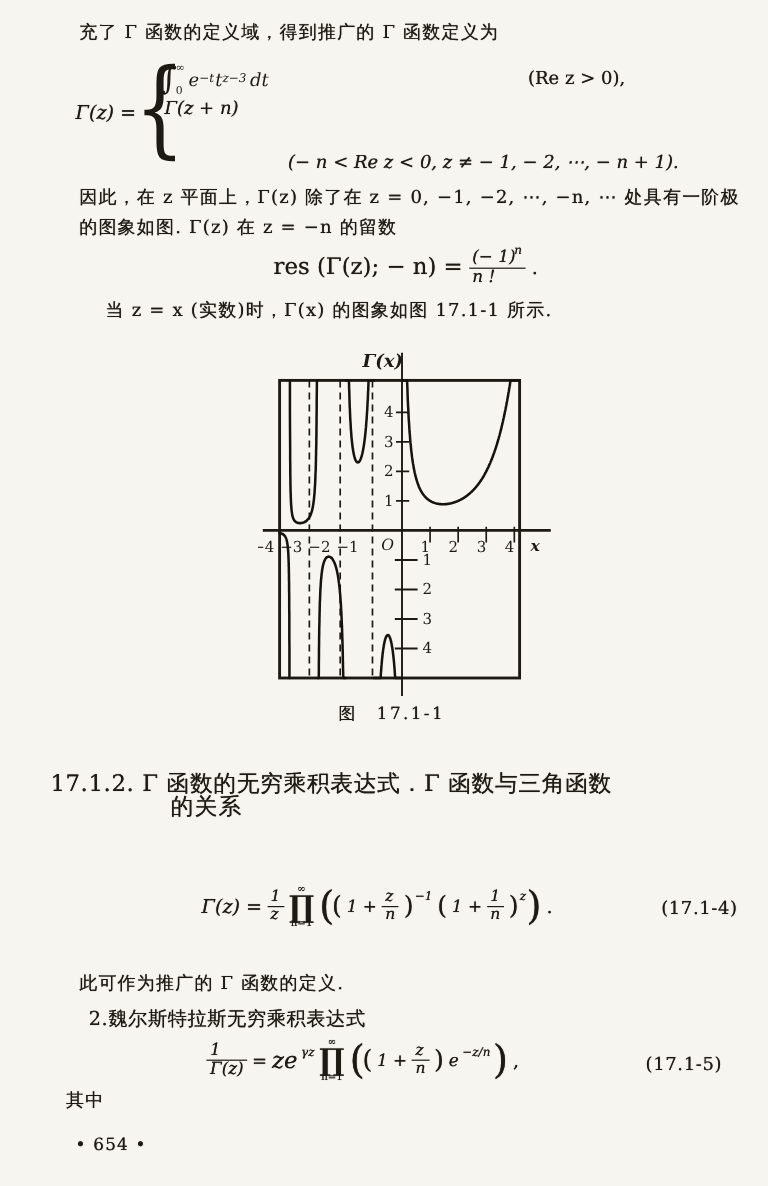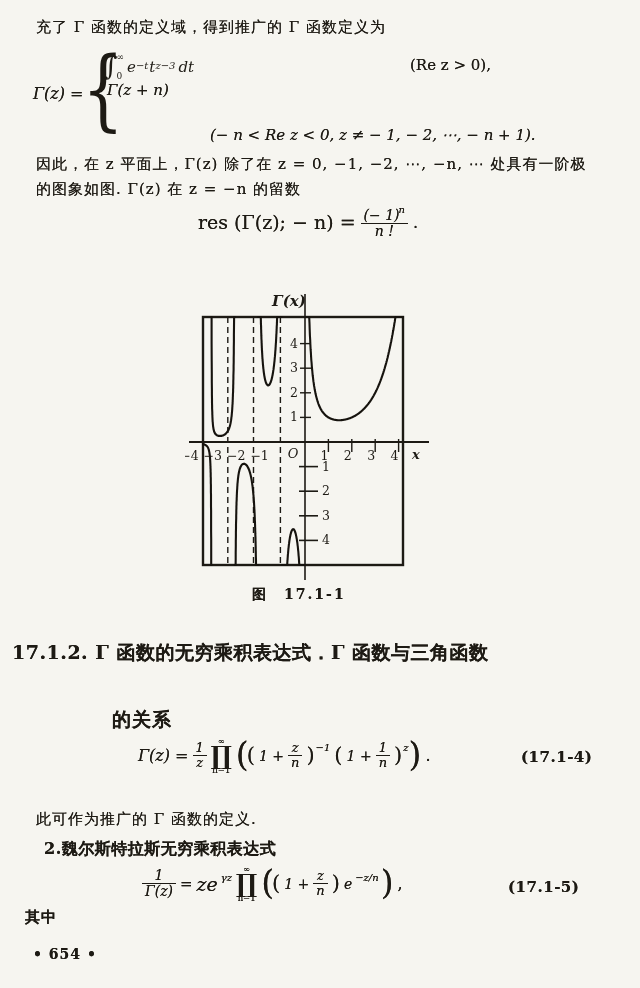--- a/index.html
+++ b/index.html
@@ -1,35 +1,35 @@
 <!DOCTYPE html>
 <html><head>
 <meta charset="utf-8">
 <title>Γ函数 · 654</title>
 <style>
   html,body{margin:0;padding:0;}
   body{width:640px;height:988px;position:relative;background:#f6f5f0;
        font-family:"DejaVu Serif","Liberation Serif",serif;color:#1d1a14;overflow:hidden;}
-  #page{position:absolute;inset:0;}
+  #page{position:absolute;inset:0;margin-left:30px;}
   .abs{position:absolute;white-space:nowrap;}
   .ink{text-shadow:0 0 .6px rgba(25,20,12,.85);}
   .cn{font-size:15px;letter-spacing:1px;}
   .mi{font-style:italic;}
   .mrow{display:flex;align-items:center;gap:5px;}
-  .sfrac{display:inline-block;text-align:center;vertical-align:middle;font-size:13px;line-height:1.1;font-style:italic;}
+  .sfrac{display:inline-block;vertical-align:middle;font-size:13px;line-height:1.1;font-style:italic;}
   .sfrac .n{display:block;padding:0 3px;}
   .sfrac .d{display:block;border-top:1.3px solid #1d1a14;padding:0 3px;}
   .prod{display:inline-flex;flex-direction:column;align-items:center;line-height:1;}
   .plim{font-size:8.5px;font-style:normal;letter-spacing:0;}
   .psym{font-size:25px;line-height:.8;font-style:normal;font-weight:600;}
   .bp{font-size:33px;font-style:normal;line-height:.8;font-weight:400;}
   .mp{font-size:21px;font-style:normal;line-height:.9;}
   sup{font-size:10px;font-style:italic;position:relative;top:-1px;margin-left:-1px;}
-  .hd{font-weight:700;}
-  .eqno{font-size:15px;font-weight:700;letter-spacing:.5px;}
+  .hd{font-weight:400;}
+  .eqno{font-size:15px;font-weight:400;letter-spacing:.5px;}
   .int{font-size:26px;line-height:.9;font-style:normal;}
   .ilim{display:inline-flex;flex-direction:column;gap:9px;font-size:9px;font-style:normal;margin-left:-2px;margin-right:2px;}
   svg text{font-family:"DejaVu Serif","Liberation Serif",serif;}
 </style>
 </head>
 <body>
 
 <div id="page">
 
   <div class="abs cn ink" style="left:36px;top:18px">充了 Γ 函数的定义域，得到推广的 Γ 函数定义为</div>
@@ -61,20 +61,21 @@
 
   <div class="abs mrow ink" style="left:198px;top:205px">
     <span style="font-size:19px">res (Γ(z);  − n) =</span>
     <span class="sfrac" style="font-size:14px">
       <span class="n"><span>(− 1)</span><sup>n</sup></span>
       <span class="d">n !</span>
     </span>
     <span>.</span>
   </div>
 
+  <div class="abs cn ink" style="left:58px;top:249px">当 z = x (实数)时，Γ(x) 的图象如图 17.1-1 所示.</div>
 
   <svg class="abs" style="left:185px;top:282px" width="250" height="312" viewBox="0 0 250 312" id="gamma-plot">
       <line x1="95.4" y1="35" x2="95.4" y2="283" stroke="#1d1a14" stroke-width="1.4" stroke-dasharray="6 4"></line>
       <line x1="68.5" y1="35" x2="68.5" y2="283" stroke="#1d1a14" stroke-width="1.4" stroke-dasharray="6 4"></line>
       <line x1="42.8" y1="35" x2="42.8" y2="283" stroke="#1d1a14" stroke-width="1.4" stroke-dasharray="6 4"></line>
       <rect x="18" y="35" width="200.0" height="248.0" fill="none" stroke="#1d1a14" stroke-width="2.4"></rect>
       <line x1="4" y1="160" x2="244" y2="160" stroke="#1d1a14" stroke-width="2.2"></line>
       <line x1="120" y1="12" x2="120" y2="298" stroke="#1d1a14" stroke-width="1.6"></line>
       <path d="M120.3 35L120.5 35L120.7 35L121 35L121.2 35L121.4 35L121.7 35L121.9 35L122.1 35L122.4 35L122.6 35L122.8 35L123.1 35L123.3 35L123.5 35L123.8 35L124 35L124.2 35L124.5 41.5L124.7 47.7L124.9 53.3L125.2 58.3L125.4 63L125.6 67.2L125.9 71.1L126.1 74.7L126.3 78L126.6 81L126.8 83.9L127 86.5L127.3 89L127.5 91.3L127.7 93.5L128 95.5L128.2 97.4L128.4 99.2L128.7 100.9L128.9 102.5L129.1 104L129.4 105.4L129.6 106.8L129.8 108.1L130.1 109.3L130.3 110.4L130.5 111.6L130.8 112.6L131 113.6L131.2 114.6L131.5 115.5L131.7 116.3L131.9 117.2L132.2 118L132.4 118.7L132.6 119.5L132.9 120.2L133.1 120.9L133.3 121.5L133.5 122.1L133.8 122.7L134 123.3L134.2 123.9L134.5 124.4L134.7 124.9L134.9 125.4L135.2 125.9L135.4 126.3L135.6 126.8L135.9 127.2L136.1 127.6L136.3 128L136.6 128.4L136.8 128.8L137 129.1L137.3 129.5L137.5 129.8L137.7 130.1L138 130.4L138.2 130.7L138.4 131L138.7 131.3L138.9 131.6L139.1 131.8L139.4 132.1L139.6 132.3L139.8 132.6L140.1 132.8L140.3 133L140.5 133.2L140.8 133.5L141 133.7L141.2 133.9L141.5 134L141.7 134.2L141.9 134.4L142.2 134.6L142.4 134.7L142.6 134.9L142.9 135.1L143.1 135.2L143.3 135.4L143.6 135.5L143.8 135.6L144 135.8L144.3 135.9L144.5 136L144.7 136.1L145 136.2L145.2 136.4L145.4 136.5L145.7 136.6L145.9 136.7L146.1 136.8L146.4 136.8L146.6 136.9L146.8 137L147 137.1L147.3 137.2L147.5 137.2L147.7 137.3L148 137.4L148.2 137.4L148.4 137.5L148.7 137.6L148.9 137.6L149.1 137.7L149.4 137.7L149.6 137.8L149.8 137.8L150.1 137.9L150.3 137.9L150.5 137.9L150.8 138L151 138L151.2 138L151.5 138.1L151.7 138.1L151.9 138.1L152.2 138.1L152.4 138.2L152.6 138.2L152.9 138.2L153.1 138.2L153.3 138.2L153.6 138.2L153.8 138.2L154 138.2L154.3 138.2L154.5 138.2L154.7 138.2L155 138.2L155.2 138.2L155.4 138.2L155.7 138.2L155.9 138.2L156.1 138.1L156.4 138.1L156.6 138.1L156.8 138.1L157.1 138.1L157.3 138L157.5 138L157.8 138L158 137.9L158.2 137.9L158.5 137.9L158.7 137.8L158.9 137.8L159.2 137.8L159.4 137.7L159.6 137.7L159.9 137.6L160.1 137.6L160.3 137.5L160.6 137.5L160.8 137.4L161 137.4L161.2 137.3L161.5 137.3L161.7 137.2L161.9 137.1L162.2 137.1L162.4 137L162.6 136.9L162.9 136.9L163.1 136.8L163.3 136.7L163.6 136.6L163.8 136.6L164 136.5L164.3 136.4L164.5 136.3L164.7 136.2L165 136.2L165.2 136.1L165.4 136L165.7 135.9L165.9 135.8L166.1 135.7L166.4 135.6L166.6 135.5L166.8 135.4L167.1 135.3L167.3 135.2L167.5 135.1L167.8 135L168 134.8L168.2 134.7L168.5 134.6L168.7 134.5L168.9 134.4L169.2 134.2L169.4 134.1L169.6 134L169.9 133.9L170.1 133.7L170.3 133.6L170.6 133.5L170.8 133.3L171 133.2L171.3 133L171.5 132.9L171.7 132.7L172 132.6L172.2 132.4L172.4 132.3L172.7 132.1L172.9 132L173.1 131.8L173.4 131.6L173.6 131.5L173.8 131.3L174.1 131.1L174.3 131L174.5 130.8L174.7 130.6L175 130.4L175.2 130.2L175.4 130L175.7 129.8L175.9 129.7L176.1 129.5L176.4 129.3L176.6 129.1L176.8 128.8L177.1 128.6L177.3 128.4L177.5 128.2L177.8 128L178 127.8L178.2 127.6L178.5 127.3L178.7 127.1L178.9 126.9L179.2 126.6L179.4 126.4L179.6 126.1L179.9 125.9L180.1 125.6L180.3 125.4L180.6 125.1L180.8 124.9L181 124.6L181.3 124.3L181.5 124.1L181.7 123.8L182 123.5L182.2 123.2L182.4 122.9L182.7 122.7L182.9 122.4L183.1 122.1L183.4 121.8L183.6 121.5L183.8 121.1L184.1 120.8L184.3 120.5L184.5 120.2L184.8 119.9L185 119.5L185.2 119.2L185.5 118.9L185.7 118.5L185.9 118.2L186.2 117.8L186.4 117.4L186.6 117.1L186.9 116.7L187.1 116.3L187.3 115.9L187.6 115.6L187.8 115.2L188 114.8L188.3 114.4L188.5 114L188.7 113.6L188.9 113.1L189.2 112.7L189.4 112.3L189.6 111.9L189.9 111.4L190.1 111L190.3 110.5L190.6 110.1L190.8 109.6L191 109.1L191.3 108.6L191.5 108.2L191.7 107.7L192 107.2L192.2 106.7L192.4 106.2L192.7 105.6L192.9 105.1L193.1 104.6L193.4 104L193.6 103.5L193.8 102.9L194.1 102.4L194.3 101.8L194.5 101.2L194.8 100.7L195 100.1L195.2 99.5L195.5 98.9L195.7 98.2L195.9 97.6L196.2 97L196.4 96.3L196.6 95.7L196.9 95L197.1 94.3L197.3 93.7L197.6 93L197.8 92.3L198 91.6L198.3 90.9L198.5 90.1L198.7 89.4L199 88.6L199.2 87.9L199.4 87.1L199.7 86.3L199.9 85.5L200.1 84.7L200.4 83.9L200.6 83.1L200.8 82.3L201.1 81.4L201.3 80.6L201.5 79.7L201.8 78.8L202 77.9L202.2 77L202.5 76.1L202.7 75.2L202.9 74.2L203.1 73.2L203.4 72.3L203.6 71.3L203.8 70.3L204.1 69.3L204.3 68.2L204.5 67.2L204.8 66.1L205 65.1L205.2 64L205.5 62.9L205.7 61.7L205.9 60.6L206.2 59.5L206.4 58.3L206.6 57.1L206.9 55.9L207.1 54.7L207.3 53.4L207.6 52.2L207.8 50.9L208 49.6L208.3 48.3L208.5 47L208.7 45.6L209 44.2L209.2 42.9L209.4 41.4L209.7 40L209.9 38.6L210.1 37.1L210.4 35.6L210.6 35L210.8 35L211.1 35L211.3 35L211.5 35L211.8 35L212 35L212.2 35L212.5 35L212.7 35L212.9 35L213.2 35L213.4 35L213.6 35L213.9 35L214.1 35L214.3 35L214.6 35L214.8 35L215 35L215.3 35L215.5 35L215.7 35L216 35L216.2 35L216.4 35L216.6 35L216.9 35L217.1 35L217.3 35L217.6 35L217.8 35L218 35" fill="none" stroke="#16130e" stroke-width="2.1" stroke-linejoin="round" stroke-linecap="round"></path>
       <path d="M96.6 283L96.7 283L96.7 283L96.8 283L96.8 283L96.9 283L97 283L97 283L97.1 283L97.1 283L97.2 283L97.2 283L97.3 283L97.3 283L97.4 283L97.5 283L97.5 283L97.6 283L97.6 283L97.7 283L97.7 283L97.8 283L97.8 283L97.9 283L98 283L98 283L98.1 283L98.1 283L98.2 283L98.2 283L98.3 283L98.3 283L98.4 283L98.5 283L98.5 283L98.6 283L98.6 283L98.7 283L98.7 283L98.8 283L98.8 283L98.9 283L99 283L99 283L99.1 283L99.1 283L99.2 283L99.2 283L99.3 283L99.3 283L99.4 283L99.5 283L99.5 283L99.6 283L99.6 283L99.7 283L99.7 283L99.8 283L99.8 283L99.9 283L99.9 283L100 283L100.1 283L100.1 283L100.2 283L100.2 283L100.3 283L100.3 283L100.4 283L100.4 283L100.5 283L100.6 283L100.6 283L100.7 283L100.7 283L100.8 283L100.8 283L100.9 283L100.9 283L101 283L101.1 283L101.1 283L101.2 283L101.2 283L101.3 283L101.3 283L101.4 283L101.4 283L101.5 283L101.6 283L101.6 283L101.7 283L101.7 283L101.8 283L101.8 283L101.9 283L101.9 283L102 283L102.1 283L102.1 283L102.2 283L102.2 282.4L102.3 281.5L102.3 280.7L102.4 279.8L102.4 279L102.5 278.2L102.6 277.4L102.6 276.6L102.7 275.9L102.7 275.1L102.8 274.4L102.8 273.7L102.9 273L102.9 272.3L103 271.7L103.1 271L103.1 270.4L103.2 269.8L103.2 269.2L103.3 268.6L103.3 268L103.4 267.4L103.4 266.8L103.5 266.3L103.6 265.8L103.6 265.2L103.7 264.7L103.7 264.2L103.8 263.7L103.8 263.3L103.9 262.8L103.9 262.3L104 261.9L104.1 261.4L104.1 261L104.2 260.6L104.2 260.2L104.3 259.7L104.3 259.3L104.4 259L104.4 258.6L104.5 258.2L104.6 257.8L104.6 257.5L104.7 257.1L104.7 256.8L104.8 256.5L104.8 256.1L104.9 255.8L104.9 255.5L105 255.2L105 254.9L105.1 254.6L105.2 254.3L105.2 254.1L105.3 253.8L105.3 253.5L105.4 253.3L105.4 253L105.5 252.8L105.5 252.5L105.6 252.3L105.7 252.1L105.7 251.9L105.8 251.6L105.8 251.4L105.9 251.2L105.9 251L106 250.8L106 250.6L106.1 250.5L106.2 250.3L106.2 250.1L106.3 250L106.3 249.8L106.4 249.6L106.4 249.5L106.5 249.3L106.5 249.2L106.6 249.1L106.7 248.9L106.7 248.8L106.8 248.7L106.8 248.6L106.9 248.5L106.9 248.4L107 248.3L107 248.2L107.1 248.1L107.2 248L107.2 247.9L107.3 247.8L107.3 247.8L107.4 247.7L107.4 247.6L107.5 247.6L107.5 247.5L107.6 247.5L107.7 247.4L107.7 247.4L107.8 247.3L107.8 247.3L107.9 247.3L107.9 247.3L108 247.2L108 247.2L108.1 247.2L108.2 247.2L108.2 247.2L108.3 247.2L108.3 247.2L108.4 247.2L108.4 247.2L108.5 247.3L108.5 247.3L108.6 247.3L108.7 247.3L108.7 247.4L108.8 247.4L108.8 247.5L108.9 247.5L108.9 247.6L109 247.6L109 247.7L109.1 247.8L109.2 247.8L109.2 247.9L109.3 248L109.3 248.1L109.4 248.2L109.4 248.3L109.5 248.4L109.5 248.5L109.6 248.6L109.7 248.7L109.7 248.8L109.8 248.9L109.8 249.1L109.9 249.2L109.9 249.4L110 249.5L110 249.6L110.1 249.8L110.1 250L110.2 250.1L110.3 250.3L110.3 250.5L110.4 250.6L110.4 250.8L110.5 251L110.5 251.2L110.6 251.4L110.6 251.6L110.7 251.8L110.8 252L110.8 252.3L110.9 252.5L110.9 252.7L111 253L111 253.2L111.1 253.5L111.1 253.7L111.2 254L111.3 254.3L111.3 254.5L111.4 254.8L111.4 255.1L111.5 255.4L111.5 255.7L111.6 256L111.6 256.4L111.7 256.7L111.8 257L111.8 257.3L111.9 257.7L111.9 258L112 258.4L112 258.8L112.1 259.2L112.1 259.5L112.2 259.9L112.3 260.3L112.3 260.8L112.4 261.2L112.4 261.6L112.5 262L112.5 262.5L112.6 262.9L112.6 263.4L112.7 263.9L112.8 264.4L112.8 264.9L112.9 265.4L112.9 265.9L113 266.4L113 266.9L113.1 267.5L113.1 268.1L113.2 268.6L113.3 269.2L113.3 269.8L113.4 270.4L113.4 271L113.5 271.7L113.5 272.3L113.6 273L113.6 273.7L113.7 274.4L113.8 275.1L113.8 275.8L113.9 276.5L113.9 277.3L114 278L114 278.8L114.1 279.6L114.1 280.4L114.2 281.3L114.3 282.1L114.3 283L114.4 283L114.4 283L114.5 283L114.5 283L114.6 283L114.6 283L114.7 283L114.8 283L114.8 283L114.9 283L114.9 283L115 283L115 283L115.1 283L115.1 283L115.2 283L115.2 283L115.3 283L115.4 283L115.4 283L115.5 283L115.5 283L115.6 283L115.6 283L115.7 283L115.7 283L115.8 283L115.9 283L115.9 283L116 283L116 283L116.1 283L116.1 283L116.2 283L116.2 283L116.3 283L116.4 283L116.4 283L116.5 283L116.5 283L116.6 283L116.6 283L116.7 283L116.7 283L116.8 283L116.9 283L116.9 283L117 283L117 283L117.1 283L117.1 283L117.2 283L117.2 283L117.3 283L117.4 283L117.4 283L117.5 283L117.5 283L117.6 283L117.6 283L117.7 283L117.7 283L117.8 283L117.9 283L117.9 283L118 283L118 283L118.1 283L118.1 283L118.2 283L118.2 283L118.3 283L118.4 283L118.4 283L118.5 283L118.5 283L118.6 283L118.6 283L118.7 283L118.7 283L118.8 283L118.9 283L118.9 283L119 283L119 283L119.1 283L119.1 283L119.2 283L119.2 283L119.3 283L119.4 283L119.4 283L119.5 283L119.5 283L119.6 283L119.6 283L119.7 283L119.7 283L119.8 283L119.9 283L119.9 283" fill="none" stroke="#16130e" stroke-width="2.1" stroke-linejoin="round" stroke-linecap="round"></path>
@@ -111,21 +112,21 @@
       <line x1="114" y1="258.4" x2="133" y2="258.4" stroke="#1d1a14" stroke-width="1.6"></line>
       <text x="137" y="262.4" font-size="12.5" text-anchor="start" fill="#1d1a14">4</text>
       <text x="87" y="24" font-size="15" font-style="italic" font-weight="600" fill="#1d1a14">Γ(x)</text>
       <text x="227" y="177" font-size="13" font-style="italic" font-weight="600" fill="#1d1a14">x</text>
       <text x="108" y="176" font-size="13" font-style="italic" text-anchor="middle" fill="#1d1a14">O</text>
     </svg>
 
   <div class="abs hd ink" style="left:252px;top:586px;font-size:14px;letter-spacing:2px">图　17.1-1</div>
 
   <div class="abs hd ink" style="left:12px;top:640px;font-size:19px;letter-spacing:.5px">17.1.2. Γ 函数的无穷乘积表达式．Γ 函数与三角函数</div>
-  <div class="abs hd ink" style="left:112px;top:707px;font-size:19px;letter-spacing:1px">的关系</div>
+  <div class="abs hd ink" style="left:112px;top:659px;font-size:19px;letter-spacing:1px">的关系</div>
 
 
   <div class="abs mrow ink" style="left:138px;top:737px;gap:4px">
     <span class="mi" style="font-size:16px">Γ(z) =</span>
     <span class="sfrac">
         <span class="n">1</span>
         <span class="d">z</span>
       </span>
     <span class="prod">
       <span class="plim">∞</span>

